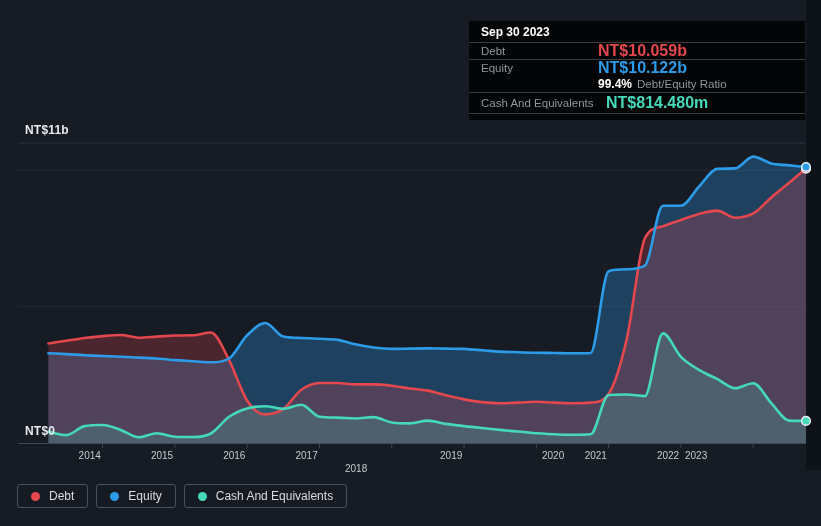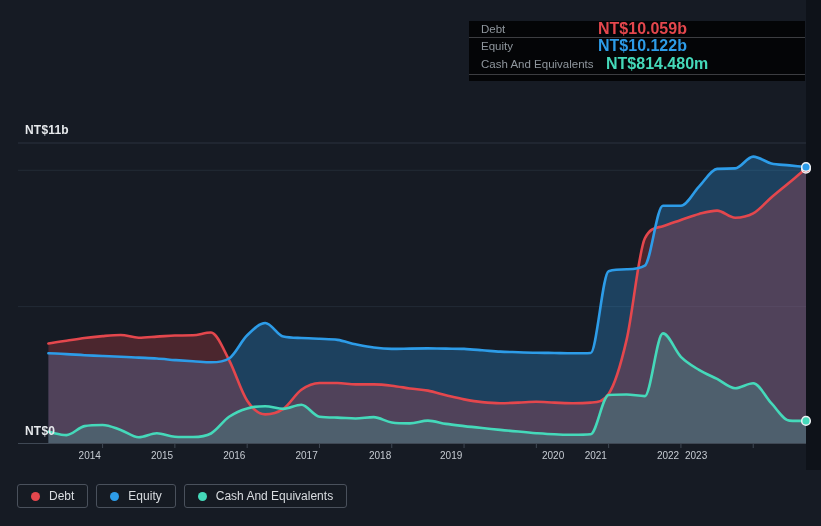--- a/index.html
+++ b/index.html
@@ -77,36 +77,43 @@
     <circle cx="806" cy="420.90909090909093" r="4.3" fill="#45d9ba" stroke="#eef1f4" stroke-width="1.5"></circle>
   </svg>
 
 <div class="ylab top">NT$11b</div>
 <div class="ylab bottom">NT$0</div>
 <div id="x-ticks">
     <div class="xlab" style="left: 102.583px;">2014</div>
     <div class="xlab" style="left: 174.877px;">2015</div>
     <div class="xlab" style="left: 247.171px;">2016</div>
     <div class="xlab" style="left: 319.464px;">2017</div>
-    <div class="xlab" style="left: 393px;">2018</div>
+    <div class="xlab" style="left: 369px; margin-top: 13px;">2018</div>
     <div class="xlab" style="left: 464.051px;">2019</div>
     <div class="xlab" style="left: 566px;">2020</div>
     <div class="xlab" style="left: 608.639px;">2021</div>
     <div class="xlab" style="left: 680.932px;">2022</div>
     <div class="xlab" style="left: 709px;">2023</div>
   </div>
 
 <div class="tt">
+  <div class="tt-header">Sep 30 2023</div>
   <div class="tt-row bordered">
     <span class="tt-label">Debt</span>
     <span class="tt-value" id="debt-val" style="color: rgb(228, 71, 77);">NT$10.059b</span>
   </div>
   <div class="tt-row">
     <span class="tt-label">Equity</span>
     <span class="tt-value" id="equity-val" style="color: rgb(45, 156, 232);">NT$10.122b</span>
+  </div>
+  <div class="tt-row bordered">
+    <span class="tt-label"></span>
+    <span>
+      <span class="ratio-strong">99.4%</span><span class="ratio-text">Debt/Equity Ratio</span>
+    </span>
   </div>
   <div class="tt-row bordered tall">
     <span class="tt-label">Cash And Equivalents</span>
     <span class="tt-value" id="cash-val" style="color: rgb(69, 217, 186); margin-left: 8px;">NT$814.480m</span>
   </div>
   <div class="tt-bottom-pad"></div>
 </div>
 
 <div class="legend">
   <div class="legend-item">

